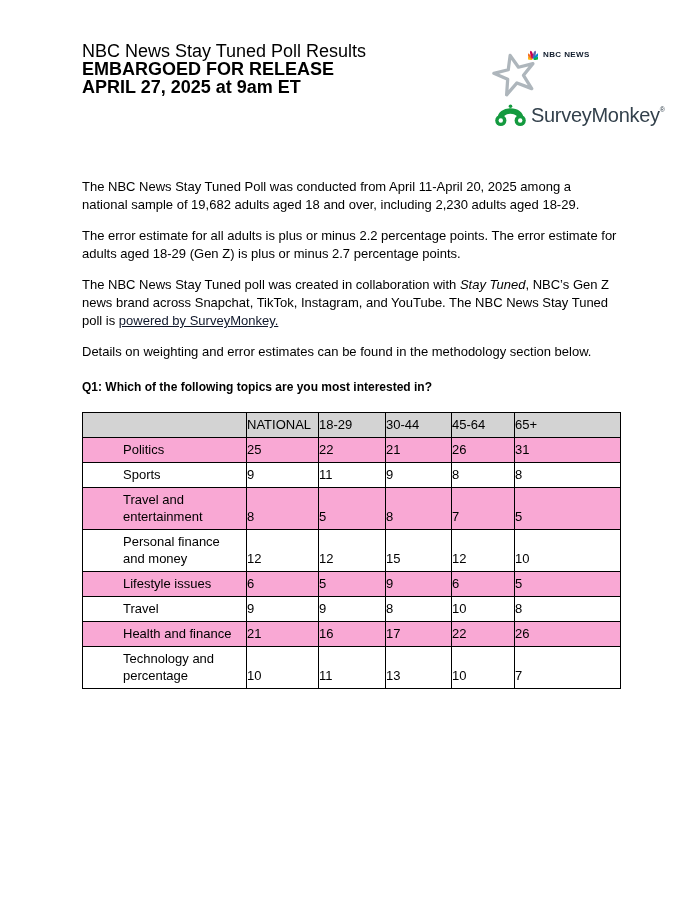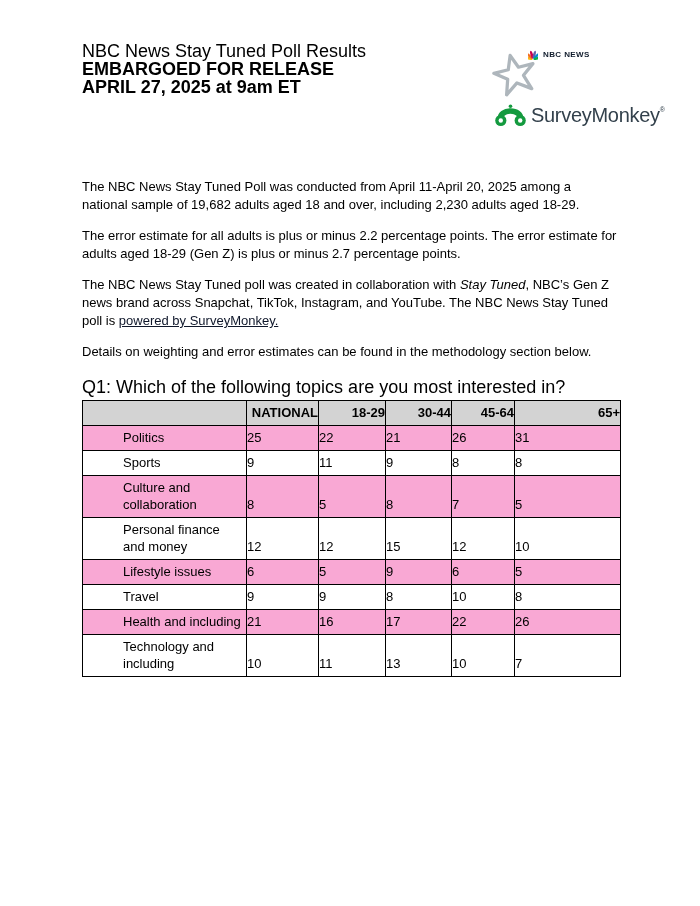--- a/index.html
+++ b/index.html
@@ -48,39 +48,39 @@
   
   .sm { display: flex; align-items: center; gap: 5px; margin-top: 5px; }
   .sm-text { font-size: 20px; font-weight: 500; color: #33414c; letter-spacing: -0.3px; }
   .sm-reg { font-size: 7px; vertical-align: 10px; color: #33414c; }
 
   
   .content { margin-top: 50px; width: 538px; }
   .content p { font-size: 13px; line-height: 18px; margin-bottom: 13px; }
   .italic { font-style: italic; }
   .doc-link { color: #0f172a; text-decoration: underline; cursor: pointer; }
-  .question { font-size: 18px; font-weight: 400; line-height: 18px; margin: 17px 0 4px; }
+  .question { font-size: 12px; font-weight: 700; line-height: 18px; margin: 17px 0 16px; }
 
   
   table.poll {
     border-collapse: collapse;
     width: 538px;
     font-size: 13px;
     line-height: 17px;
     table-layout: fixed;
   }
   table.poll th, table.poll td {
     border: 1.5px solid #000000;
     vertical-align: bottom;
     padding: 3px 0 4px;
   }
   table.poll thead th {
     background: #d3d3d3;
-    font-weight: 700;
-    text-align: right;
+    font-weight: 400;
+    text-align: left;
     height: 24px;
     margin-left: 28px;
   }
   table.poll thead th.corner { background: #d3d3d3; }
   table.poll td.label {
     text-align: left;
     padding-left: 40px;
     padding-right: 4px;
   }
   table.poll td.val { }
@@ -174,21 +174,21 @@
         </tr>
         <tr>
           <td class="label">Sports</td>
           <td class="val">9</td>
           <td class="val">11</td>
           <td class="val">9</td>
           <td class="val">8</td>
           <td class="val">8</td>
         </tr>
         <tr class="shade">
-          <td class="label">Culture and collaboration</td>
+          <td class="label">Travel and entertainment</td>
           <td class="val">8</td>
           <td class="val">5</td>
           <td class="val">8</td>
           <td class="val">7</td>
           <td class="val">5</td>
         </tr>
         <tr>
           <td class="label">Personal finance and money</td>
           <td class="val">12</td>
           <td class="val">12</td>
@@ -206,29 +206,29 @@
         </tr>
         <tr>
           <td class="label">Travel</td>
           <td class="val">9</td>
           <td class="val">9</td>
           <td class="val">8</td>
           <td class="val">10</td>
           <td class="val">8</td>
         </tr>
         <tr class="shade">
-          <td class="label">Health and including</td>
+          <td class="label">Health and finance</td>
           <td class="val">21</td>
           <td class="val">16</td>
           <td class="val">17</td>
           <td class="val">22</td>
           <td class="val">26</td>
         </tr>
         <tr>
-          <td class="label">Technology and including</td>
+          <td class="label">Technology and percentage</td>
           <td class="val">10</td>
           <td class="val">11</td>
           <td class="val">13</td>
           <td class="val">10</td>
           <td class="val">7</td>
         </tr>
       </tbody>
     </table>
   </div>
 

